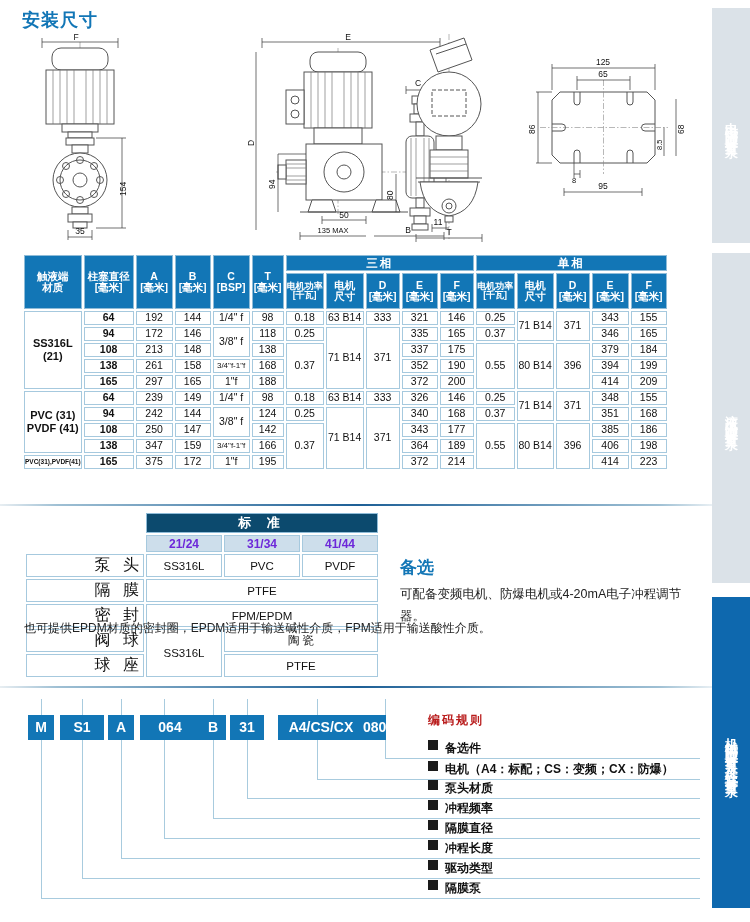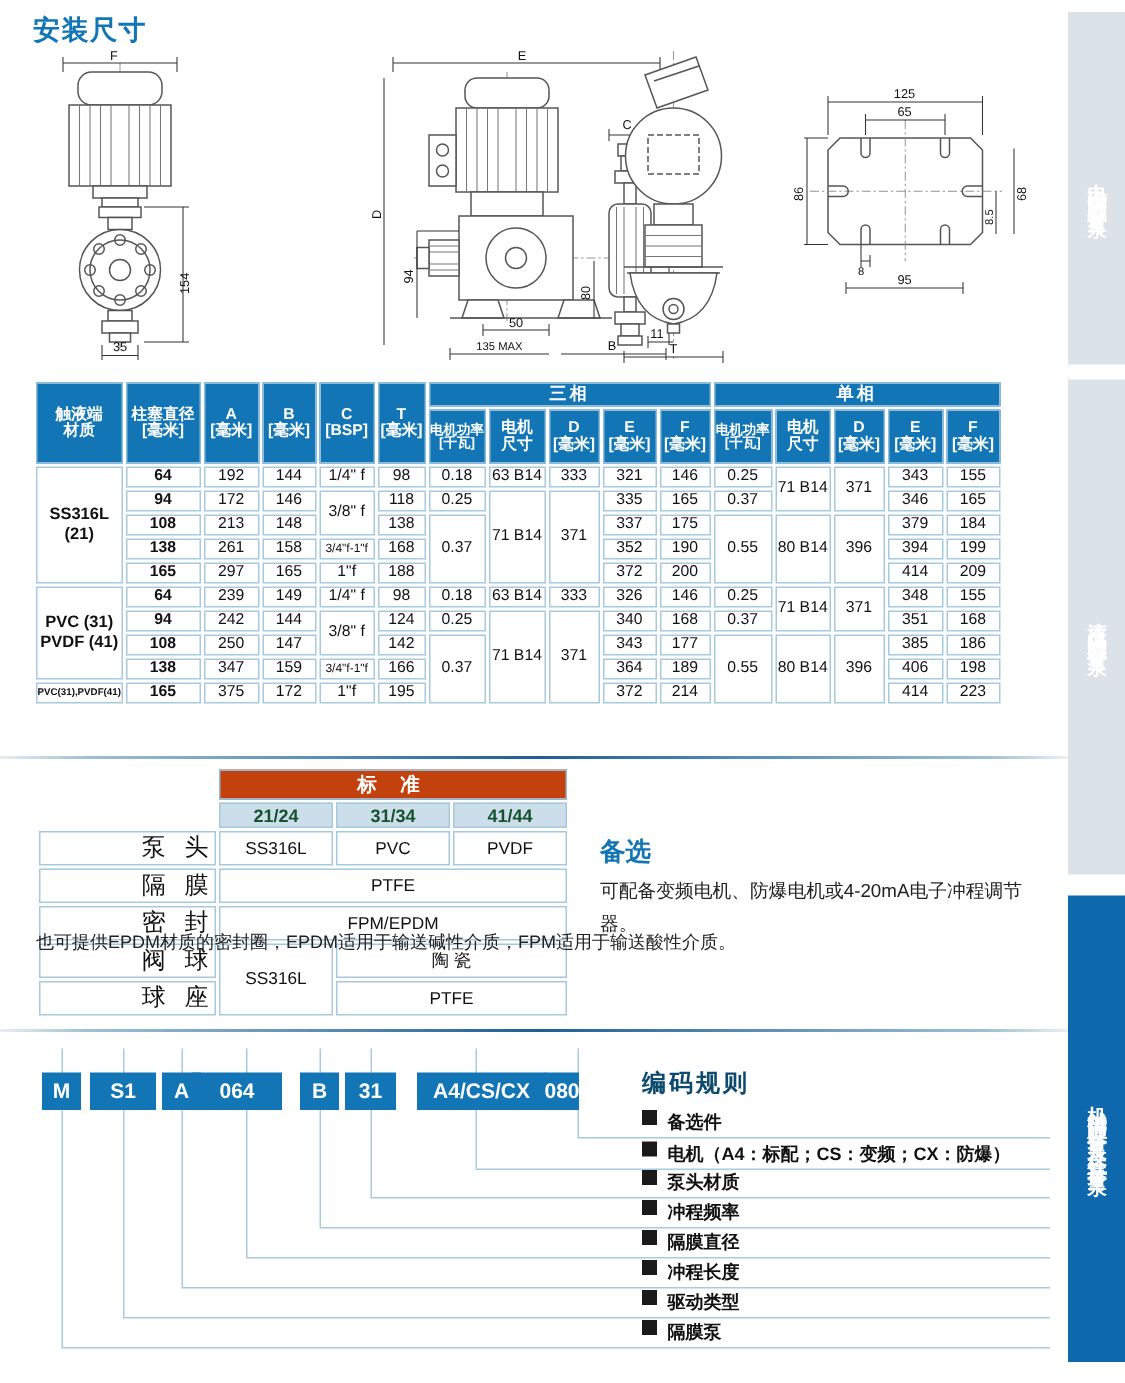--- a/index.html
+++ b/index.html
@@ -28,37 +28,37 @@
   .dim th .ln, .dim td .ln{display:block;}
   .dim th.smh{font-size:9px;}
   .dim td.mat{font-weight:bold;font-size:11px;line-height:1.2;}
   .dim td.tiny{font-size:6.5px;font-weight:bold;}
   .dim td.b{font-weight:bold;}
   .dim td.sm{font-size:8px;}
   
   table.std{border-collapse:separate;border-spacing:2px;table-layout:fixed;}
   .std th,.std td{box-sizing:border-box;padding:0;text-align:center;vertical-align:middle;
       border:1px solid #a6c9de;background:#fff;font-size:11.5px;color:#111;height:17px;}
-  .std th{background:#c2410c;border-color:#8fbcd8;color:#fff;font-weight:bold;font-size:13px;letter-spacing:6px;height:19px;}
-  .std td.sub{background:#cddeeb;font-weight:bold;font-size:12px;color:#14532d;height:16px;}
+  .std th{background:#0c4a6e;border-color:#8fbcd8;color:#fff;font-weight:bold;font-size:13px;letter-spacing:6px;height:19px;}
+  .std td.sub{background:#cddeeb;font-weight:bold;font-size:12px;color:#6d28d9;height:16px;}
   .std td.lbl{letter-spacing:4px;font-size:16px;text-align:right;}
   .std td.blank,.std th.blank{border:none;background:transparent;}
   
   #options-title{left:400px;top:556px;font-size:17px;font-weight:bold;color:#1276b6;}
   #options-text{left:400px;top:584px;width:300px;font-size:12.5px;color:#222;line-height:1.75;}
   #materials-note{left:24px;top:620px;font-size:12px;color:#222;}
   
   .code-block{position:absolute;top:715px;height:25px;background:#1276b6;color:#fff;
      font-weight:bold;font-size:14px;text-align:center;line-height:25px;z-index:2;}
   .vline{position:absolute;width:1px;background:#a8cbde;z-index:1;}
   .hline{position:absolute;height:1px;background:#a8cbde;z-index:1;}
   .legend-item{position:absolute;left:428px;font-size:12px;font-weight:600;color:#111;
      display:flex;align-items:flex-start;z-index:2;}
   .bullet{width:10px;height:10px;background:#1a1a1a;margin-right:7px;flex:none;}
-  #coding-title{left:428px;top:712px;font-size:16px;font-weight:bold;color:#0c4a6e;letter-spacing:2px;}
+  #coding-title{left:428px;top:712px;font-size:12px;font-weight:bold;color:#b91c1c;letter-spacing:2px;}
   
   .side-tab{position:absolute;left:712px;width:38px;display:flex;align-items:center;justify-content:center;}
   .side-tab .vtxt{writing-mode:vertical-rl;text-orientation:upright;color:#fff;font-weight:bold;
      font-size:13px;letter-spacing:4px;}
   .tab-light{background:#dbe2e8;}
   .tab-active{background:#0e68ae;}
 </style>
 </head>
 <body>
 
@@ -752,21 +752,21 @@
 
 <div class="abs" id="coding-title">编码规则</div>
 <div id="coding-area">
     <div class="vline" style="left: 41px; top: 699px; height: 199px;"></div>
     <div class="code-block" style="left: 28px; width: 26px;">M</div>
     <div class="vline" style="left: 82px; top: 699px; height: 179px;"></div>
     <div class="code-block" style="left: 60px; width: 44px;">S1</div>
     <div class="vline" style="left: 121px; top: 699px; height: 159px;"></div>
     <div class="code-block" style="left: 108px; width: 26px;">A</div>
     <div class="vline" style="left: 164px; top: 699px; height: 139px;"></div>
-    <div class="code-block" style="left: 128px; width: 60px;">064</div>
+    <div class="code-block" style="left: 140px; width: 60px;">064</div>
     <div class="vline" style="left: 213px; top: 699px; height: 119px;"></div>
     <div class="code-block" style="left: 200px; width: 26px;">B</div>
     <div class="vline" style="left: 247px; top: 699px; height: 99px;"></div>
     <div class="code-block" style="left: 230px; width: 34px;">31</div>
     <div class="vline" style="left: 317px; top: 699px; height: 80px;"></div>
     <div class="code-block" style="left: 278px; width: 86px;">A4/CS/CX</div>
     <div class="vline" style="left: 385px; top: 699px; height: 59px;"></div>
     <div class="code-block" style="left: 363px; width: 23px;">080</div>
     <div class="hline" style="left: 385px; top: 758px; width: 315px;"></div>
     <div class="legend-item" style="top: 740px;">

